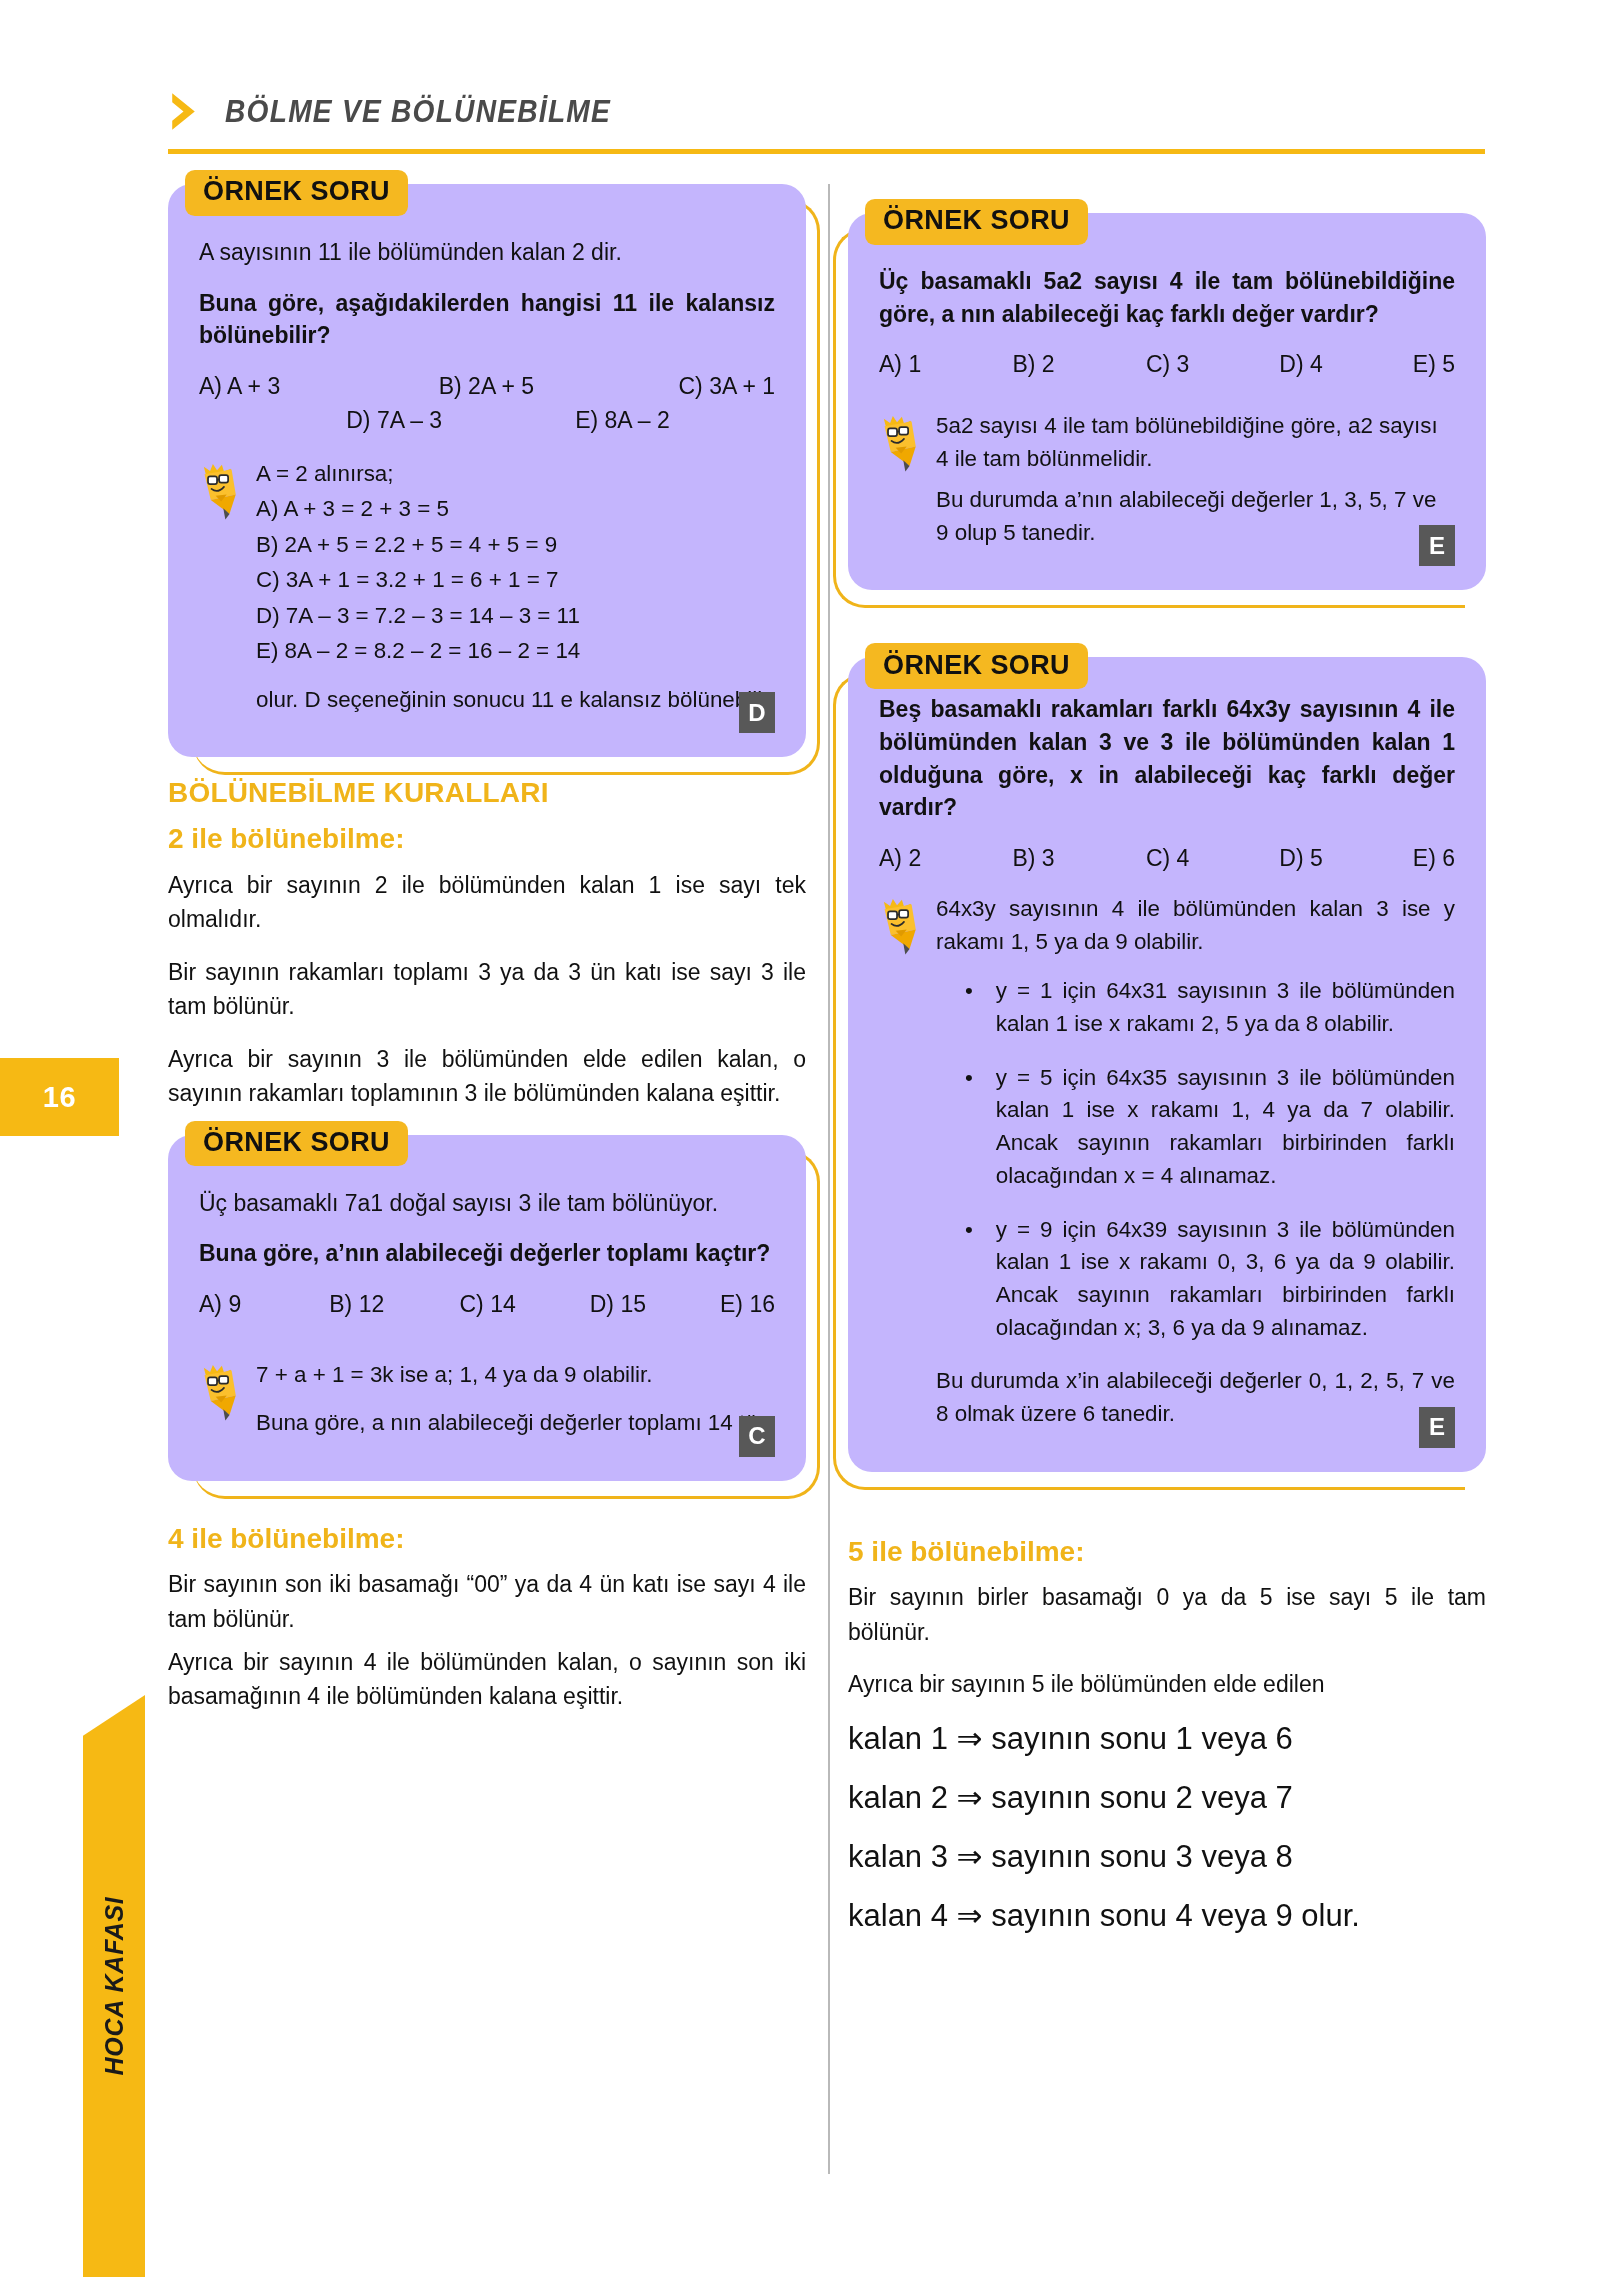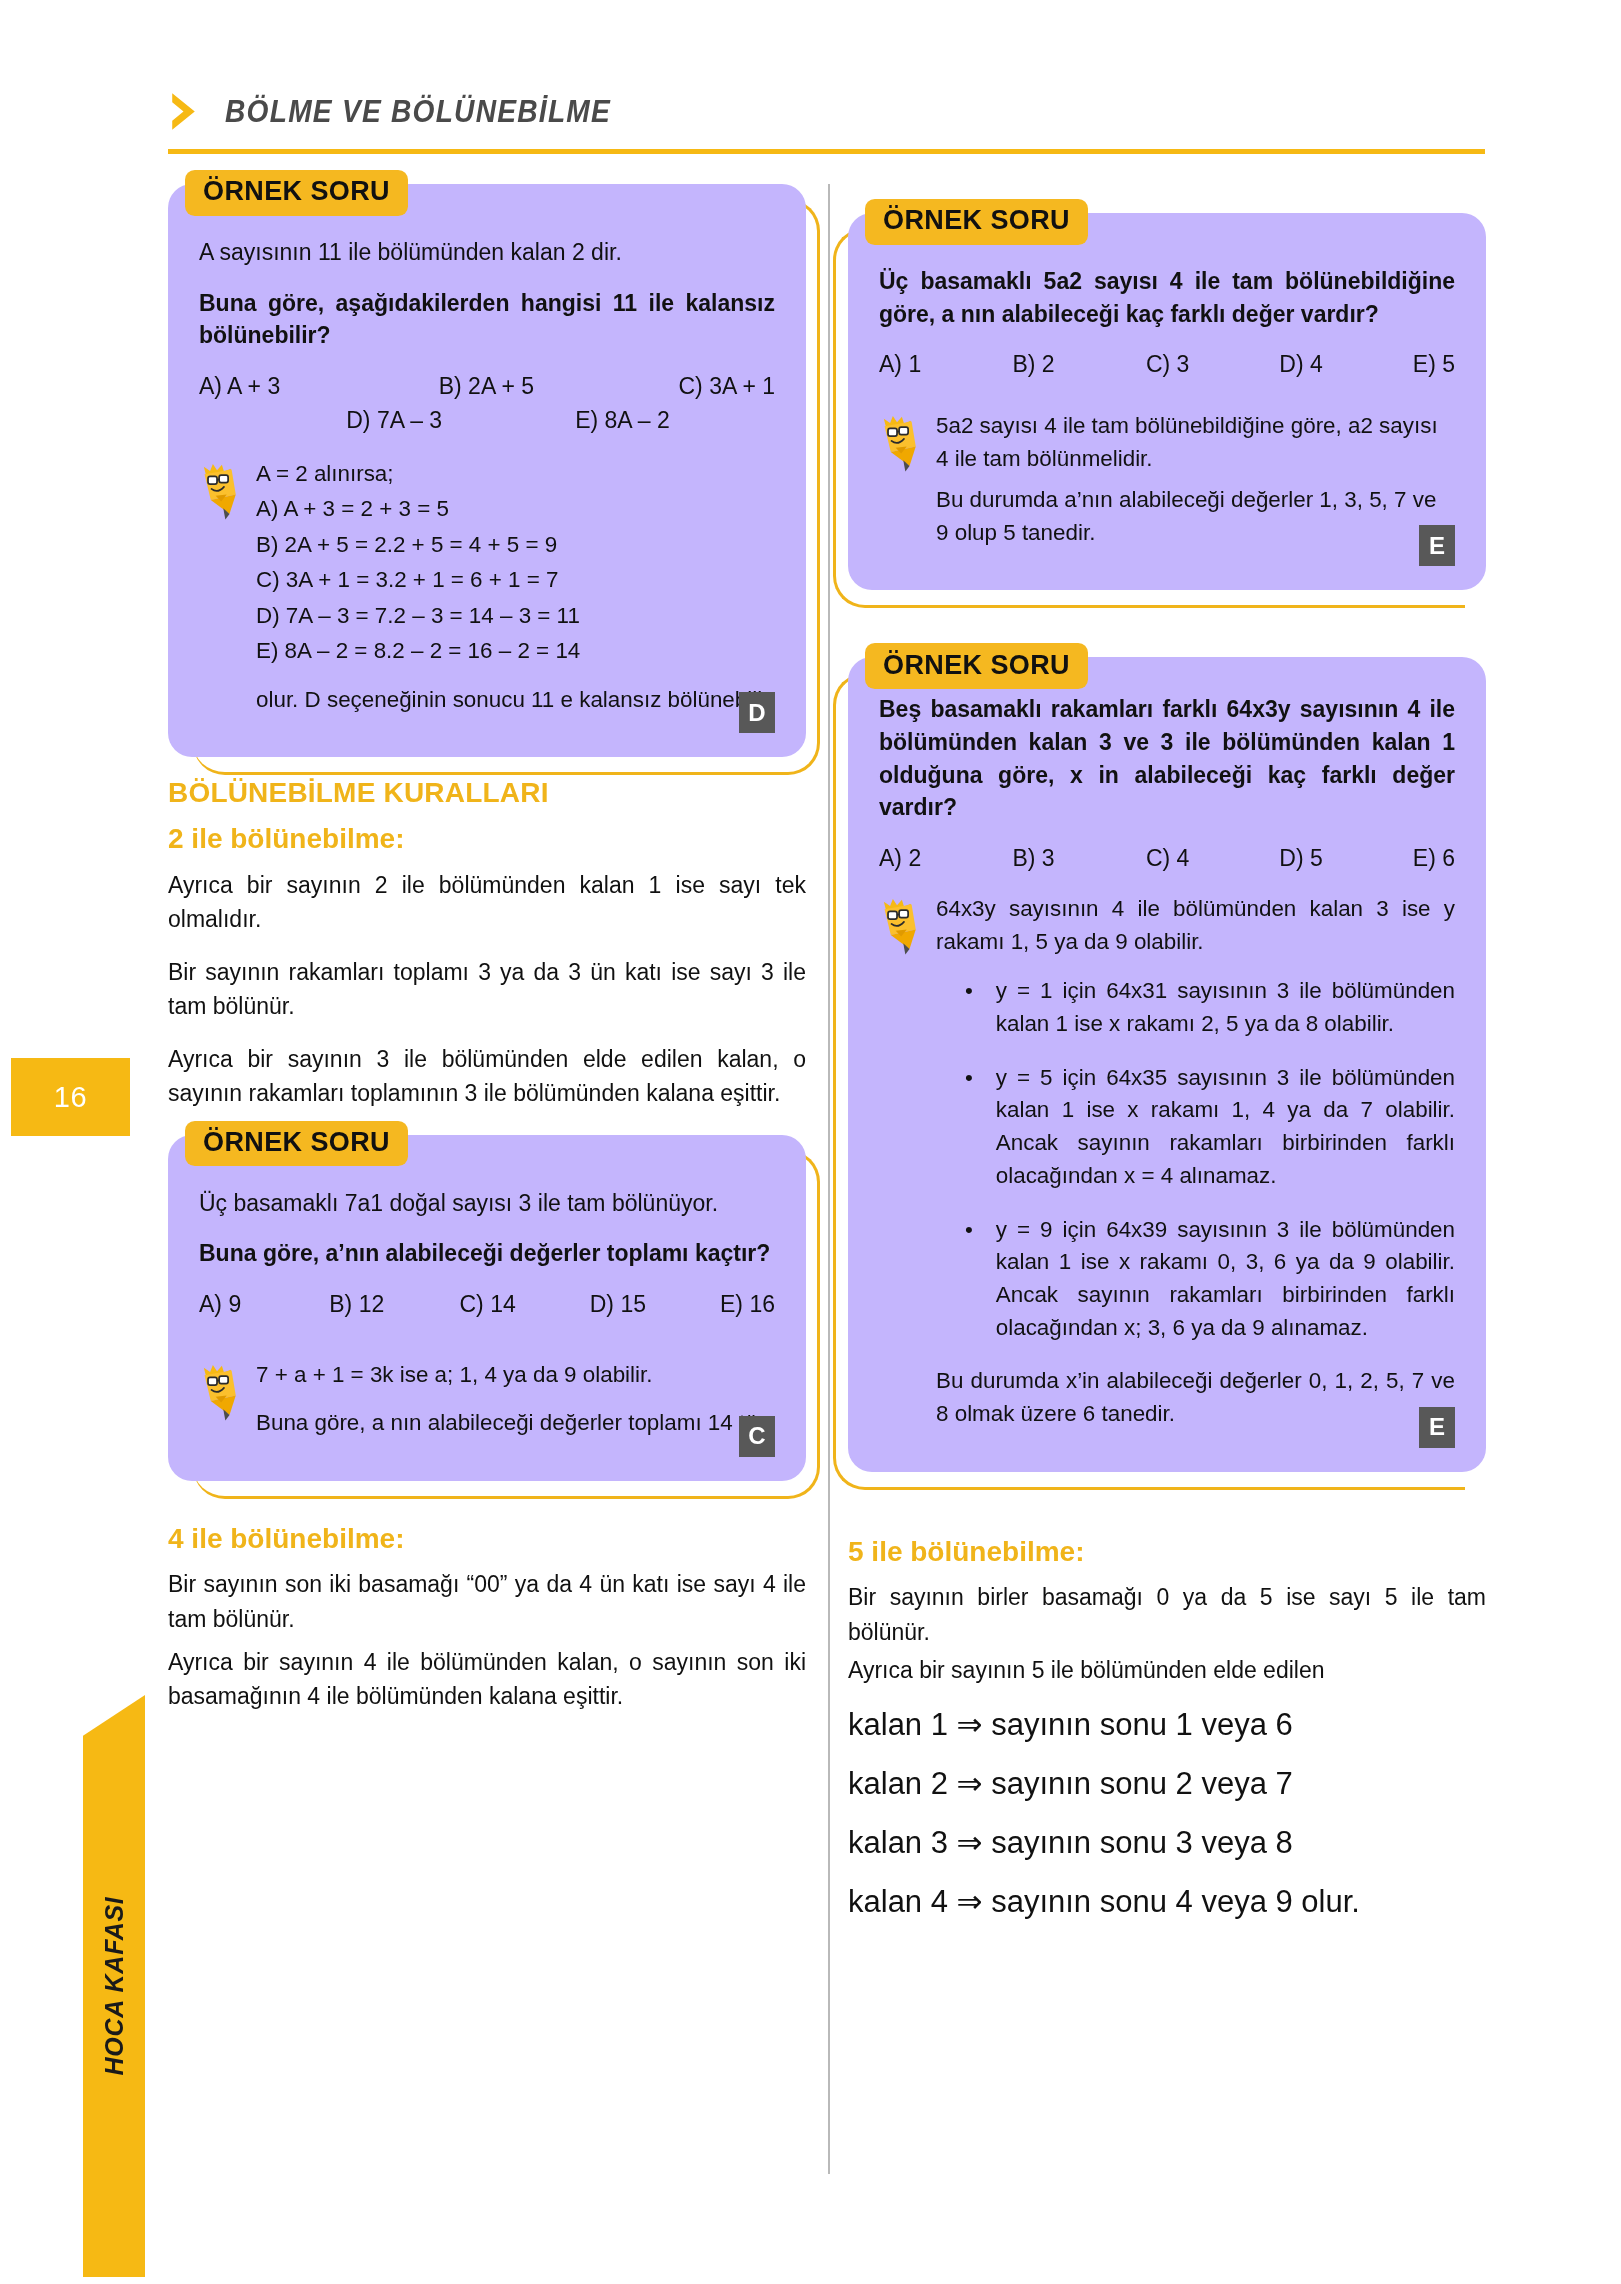--- a/index.html
+++ b/index.html
@@ -16,31 +16,31 @@
     position: relative;
     width: 1622px;
     height: 2284px;
     background: #ffffff;
     overflow: hidden;
   }
 
   
   .page-number {
     position: absolute;
-    left: 11px;
+    left: 0;
     top: 1058px;
     width: 119px;
     height: 78px;
     background: #F6B914;
     display: flex;
     align-items: center;
     justify-content: center;
     color: #ffffff;
     font-size: 29px;
-    font-weight: normal;
+    font-weight: bold;
     letter-spacing: 0.7px;
   }
 
   .side-ribbon {
     position: absolute;
     left: 83px;
     top: 1695px;
     width: 62px;
     height: 582px;
     background: #F6B914;
@@ -484,21 +484,21 @@
             </div>
             <div class="sol-line just">Bu durumda x’in alabileceği değerler 0, 1, 2, 5, 7 ve 8 olmak üzere 6 tanedir.</div>
           </div>
         </div>
         <div class="answer-badge">E</div>
       </div>
     </div>
 
     <div class="section" style="margin-top:64px;">
       <div class="sub-title">5 ile bölünebilme:</div>
-      <div class="para" style="margin-bottom:4px;">Bir sayının birler basamağı 0 ya da 5 ise sayı 5 ile tam bölünür.</div>
+      <div class="para" style="margin-bottom:18px;">Bir sayının birler basamağı 0 ya da 5 ise sayı 5 ile tam bölünür.</div>
       <div class="para noj" style="margin-bottom:14px;">Ayrıca bir sayının 5 ile bölümünden elde edilen</div>
       <div class="kline">kalan 1 ⇒ sayının sonu 1 veya 6</div>
       <div class="kline">kalan 2 ⇒ sayının sonu 2 veya 7</div>
       <div class="kline">kalan 3 ⇒ sayının sonu 3 veya 8</div>
       <div class="kline">kalan 4 ⇒ sayının sonu 4 veya 9   olur.</div>
     </div>
 
   </div>
 
 </div>

